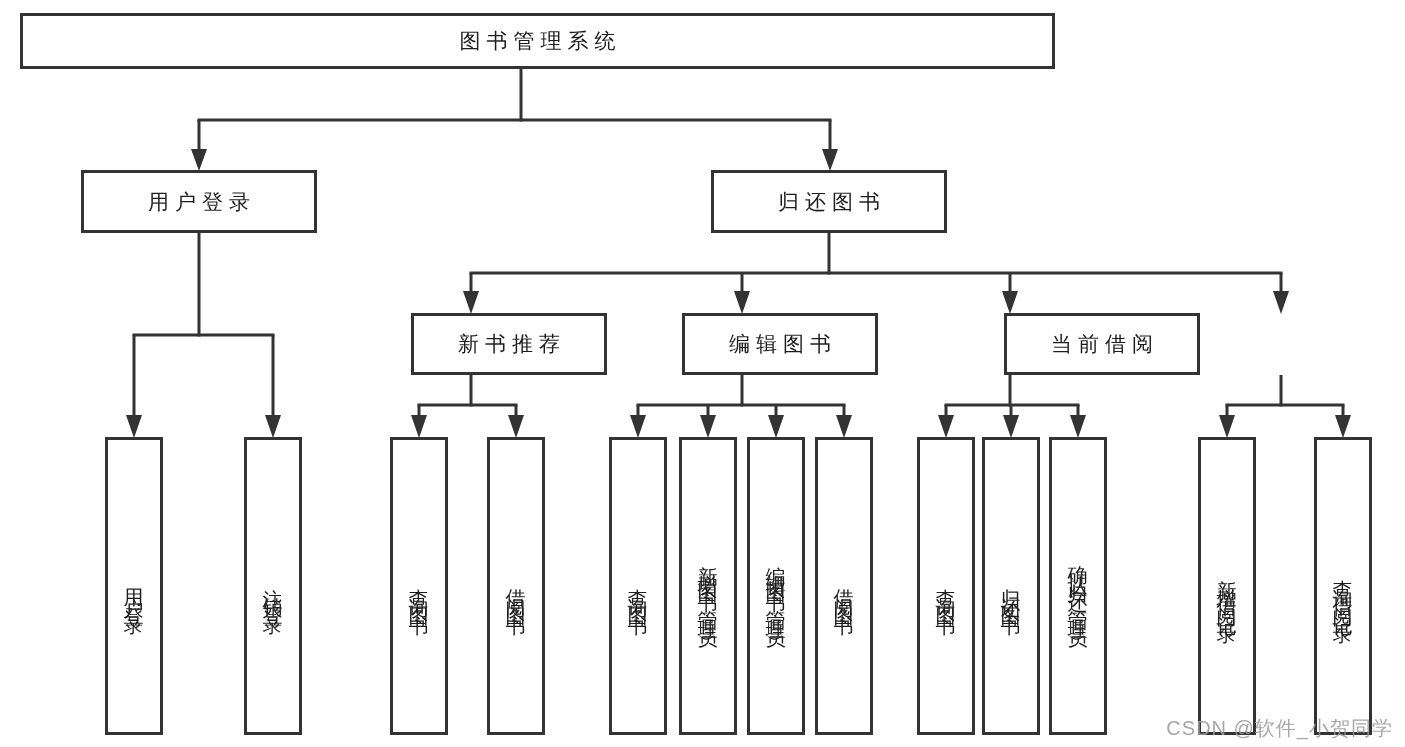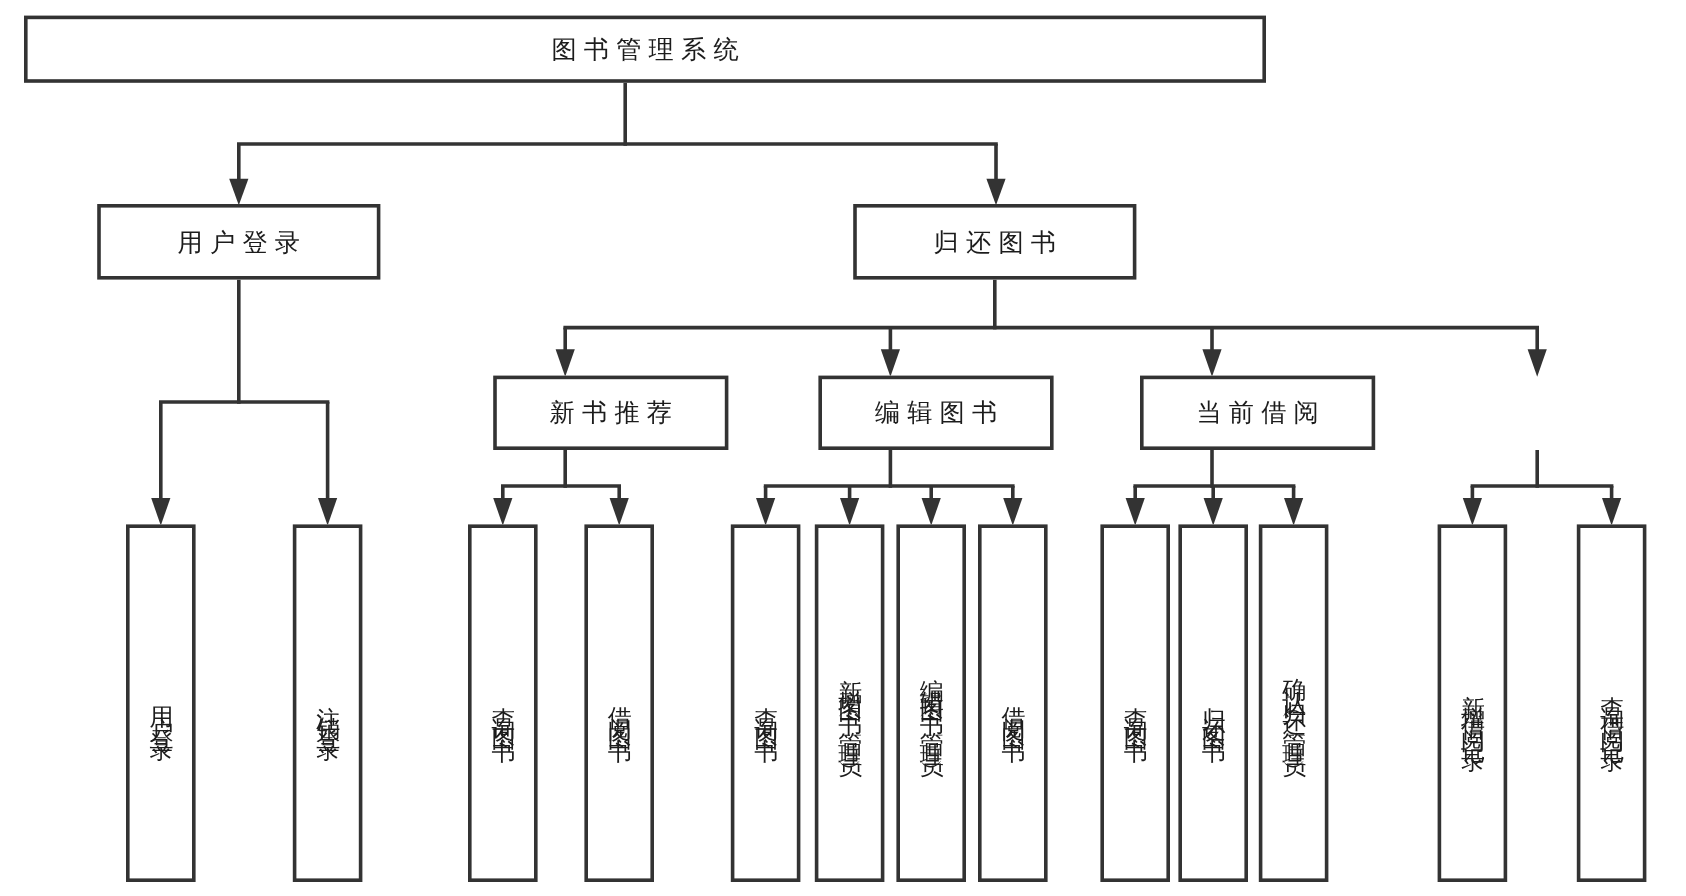--- a/index.html
+++ b/index.html
@@ -41,21 +41,21 @@
     letter-spacing: 9px;
     line-height: 1;
     padding-top: 9px;
   }
   .node-root   { left: 20px;   top: 13px;  width: 1035px; height: 56px; }
   .node-l2-a   { left: 81px;   top: 170px; width: 236px;  height: 63px; }
   .node-l2-b   { left: 711px;  top: 170px; width: 236px;  height: 63px; }
   .node-l3     { top: 313px; width: 196px; height: 62px; margin-left: 48px; }
   .node-l3-a   { left: 363px;  }
   .node-l3-b   { left: 634px;  }
-  .node-l3-c   { left: 902px;  }
+  .node-l3-c   { left: 956px;  }
   .node-l3-d   { left: 1173px; }
   .leaf        { top: 437px; width: 58px; height: 298px; }
   .leaf-1  { left: 105px;  }
   .leaf-2  { left: 244px;  }
   .leaf-3  { left: 390px;  }
   .leaf-4  { left: 487px;  }
   .leaf-5  { left: 609px;  }
   .leaf-6  { left: 679px;  }
   .leaf-7  { left: 747px;  }
   .leaf-8  { left: 815px;  }
@@ -161,14 +161,15 @@
   <div class="node v-node leaf leaf-5">查询图书</div>
   <div class="node v-node leaf leaf-6">新增图书（管理员）</div>
   <div class="node v-node leaf leaf-7">编辑图书（管理员）</div>
   <div class="node v-node leaf leaf-8">借阅图书</div>
   <div class="node v-node leaf leaf-9">查询图书</div>
   <div class="node v-node leaf leaf-10">归还图书</div>
   <div class="node v-node leaf leaf-11">确认归还（管理员）</div>
   <div class="node v-node leaf leaf-12">新增借阅记录</div>
   <div class="node v-node leaf leaf-13">查询借阅记录</div>
 
+  <div class="watermark">CSDN @软件_小贺同学</div>
 
 </div>
 
 </body></html>

